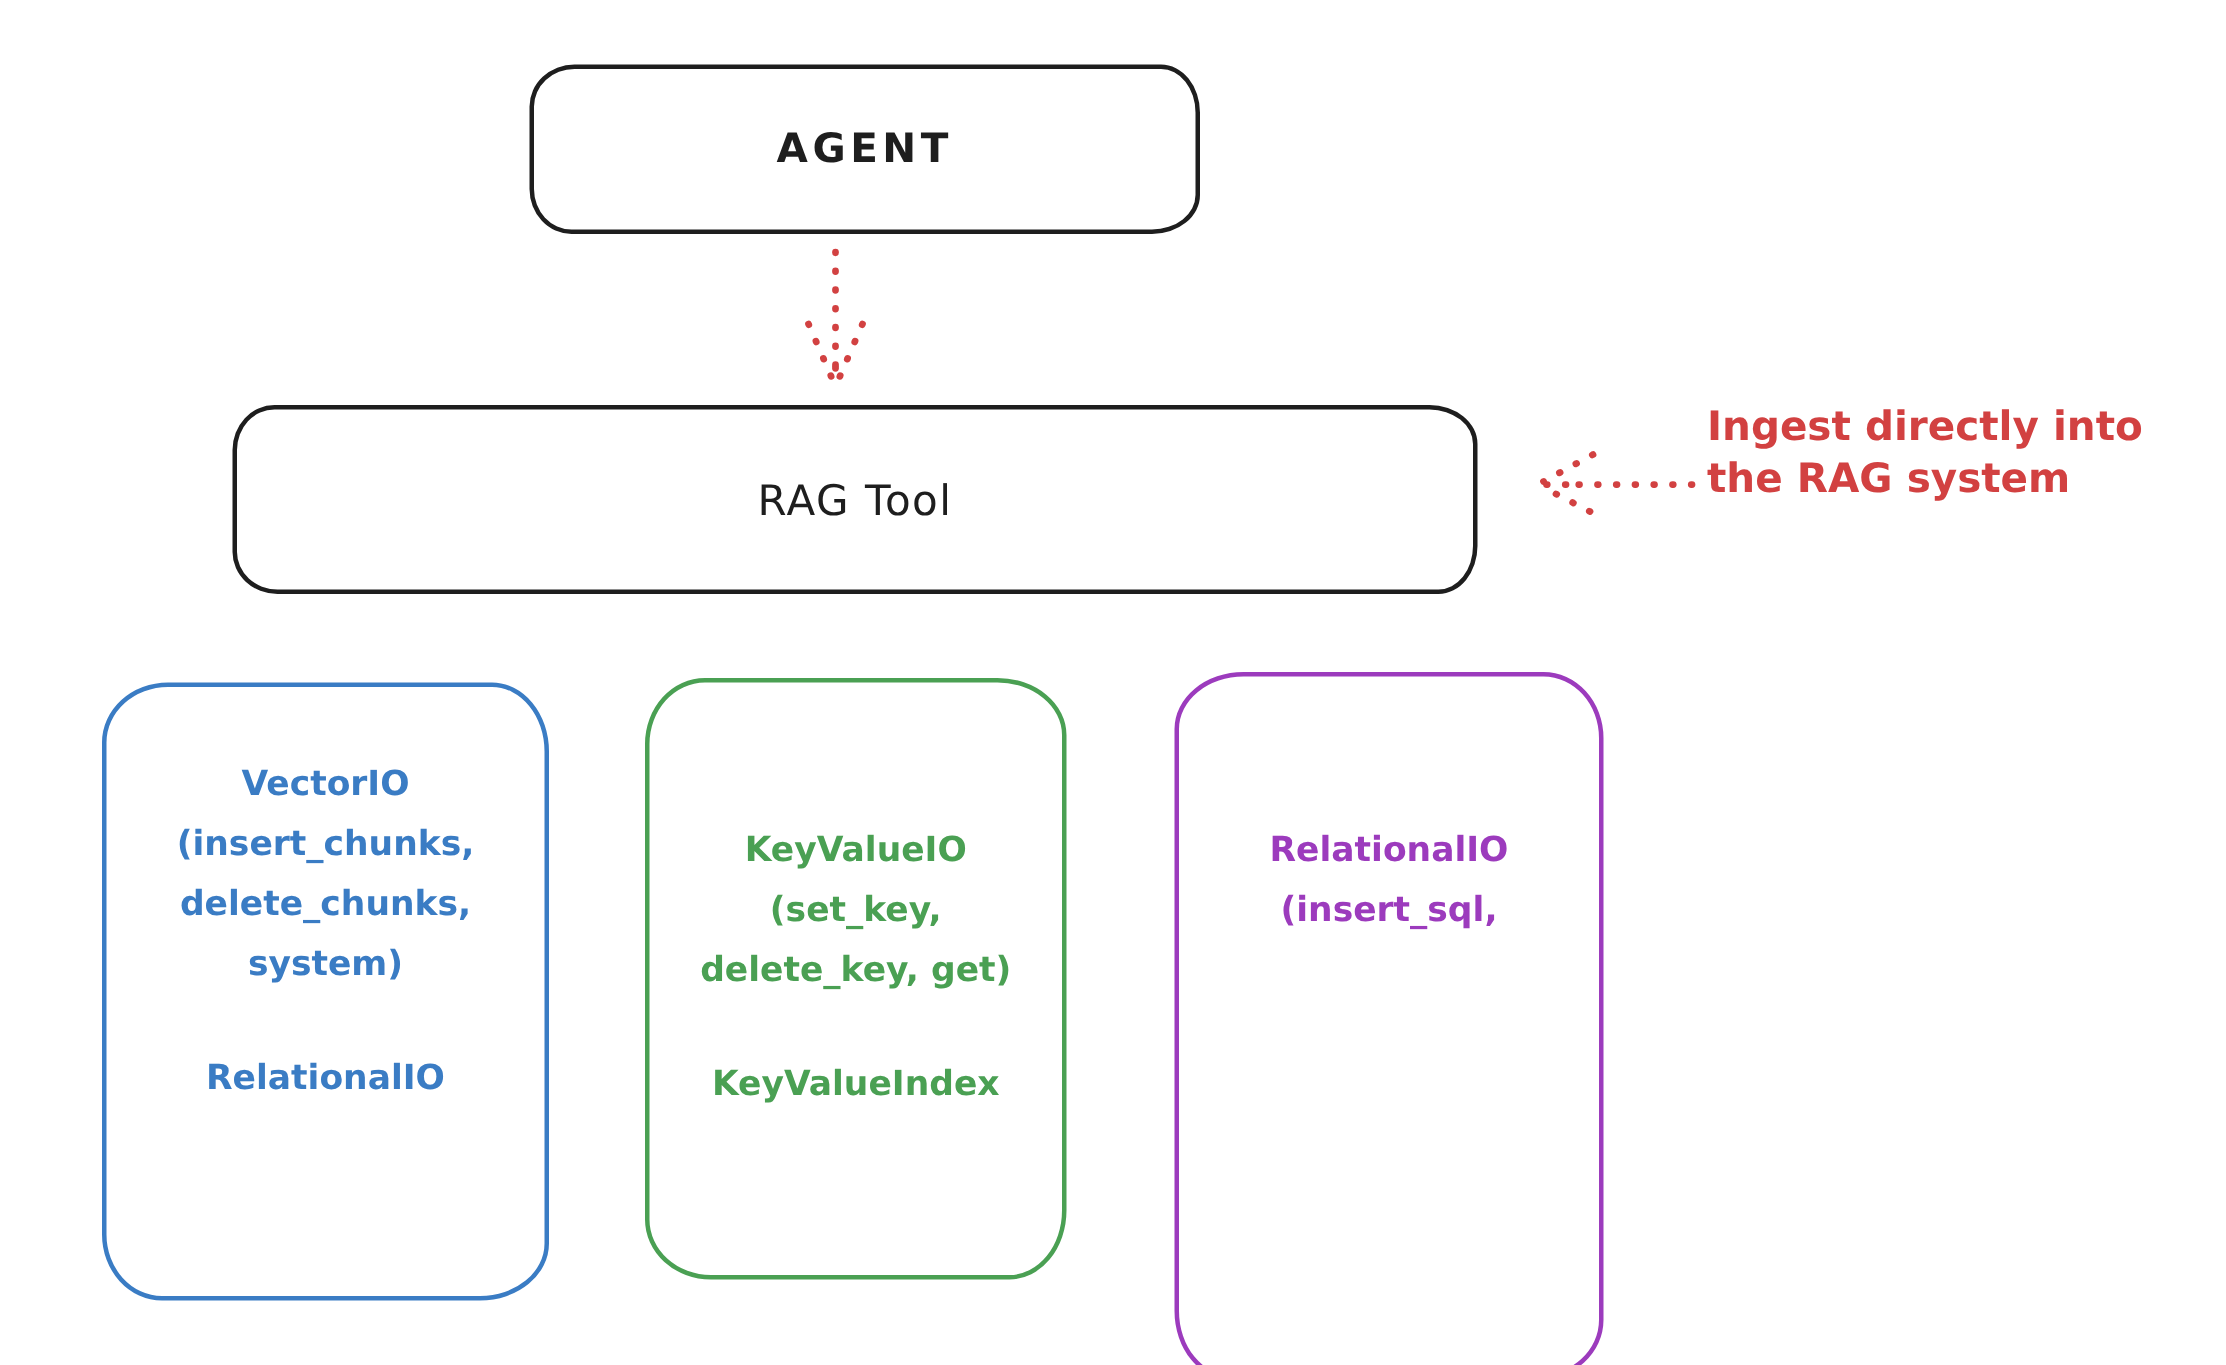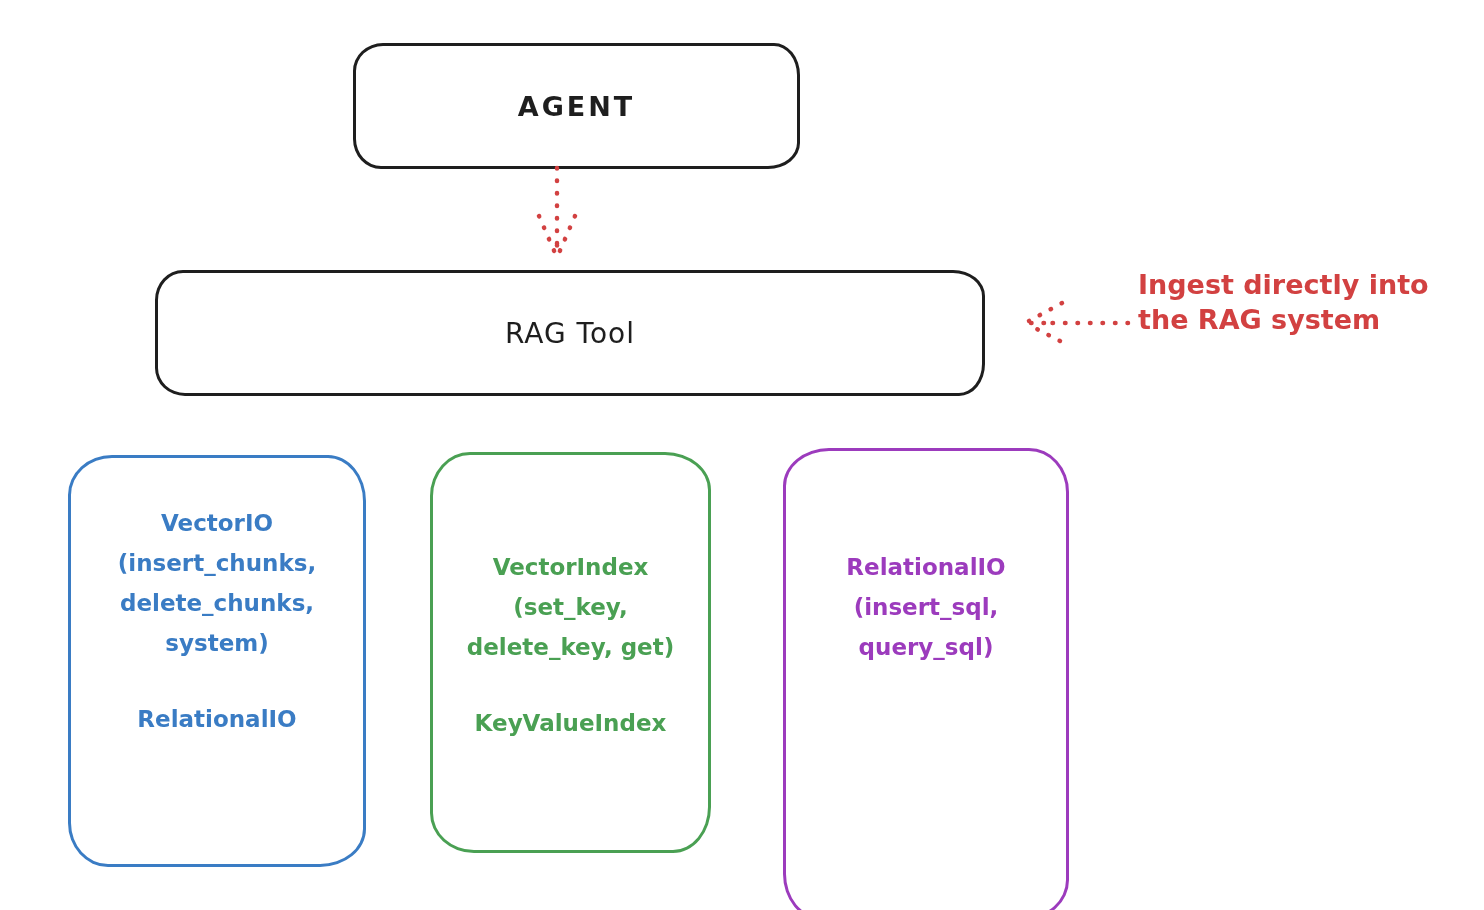--- a/index.html
+++ b/index.html
@@ -23,21 +23,21 @@
     align-items: center;
     justify-content: center;
     text-align: center;
   }
   .black-box {
     border: 3.5px solid var(--stroke, #1e1e1e);
     color: var(--stroke, #1e1e1e);
   }
   #agent-box {
     left: 353px; top: 43px;
-    width: 447px; height: 126px;
+    width: 447px; height: 113px;
     border-radius: 30px 26px 32px 28px / 28px 32px 26px 30px;
     font-size: 27px;
     font-weight: bold;
     letter-spacing: 3px;
   }
   #rag-box {
     left: 155px; top: 270px;
     width: 830px; height: 126px;
     border-radius: 28px 32px 26px 30px / 30px 26px 32px 28px;
     font-size: 28px;
@@ -122,30 +122,29 @@
 
   <div class="backend-box backend-0">
     <div>VectorIO</div>
     <div>(insert_chunks,</div>
     <div>delete_chunks,</div>
     <div>system)</div>
     <div class="index-label">RelationalIO</div>
   </div>
 
   <div class="backend-box backend-1">
-    <div>VectorIndex</div>
+    <div>KeyValueIO</div>
     <div>(set_key,</div>
     <div>delete_key, get)</div>
     <div class="index-label">KeyValueIndex</div>
   </div>
 
   <div class="backend-box backend-2">
     <div>RelationalIO</div>
     <div>(insert_sql,</div>
-    <div>query_sql)</div>
   </div>
 
   <svg id="arrow-layer" viewBox="0 0 1484 910" xmlns="http://www.w3.org/2000/svg">
 
     <g>
       <line class="dotted-red" x1="557" y1="168" x2="557" y2="246"></line>
       <line class="dotted-red" x1="539" y1="216" x2="555" y2="253"></line>
       <line class="dotted-red" x1="575" y1="216" x2="559" y2="253"></line>
       <line class="dotted-red" x1="557" y1="245" x2="557" y2="257"></line>
     </g>

